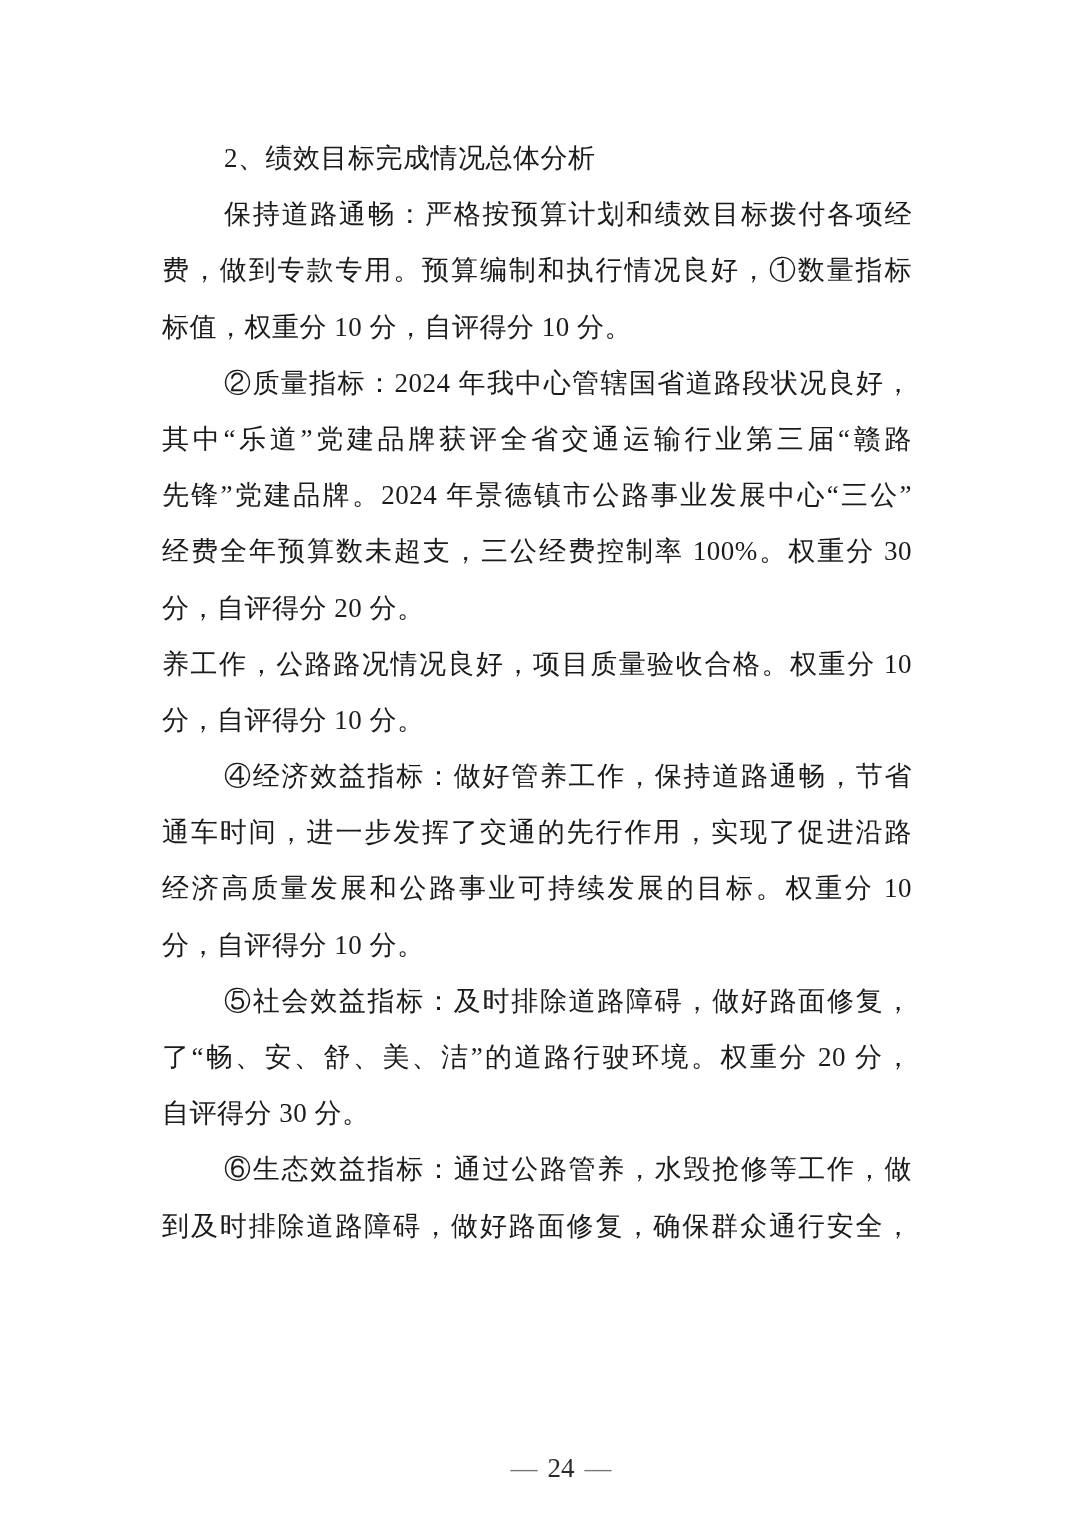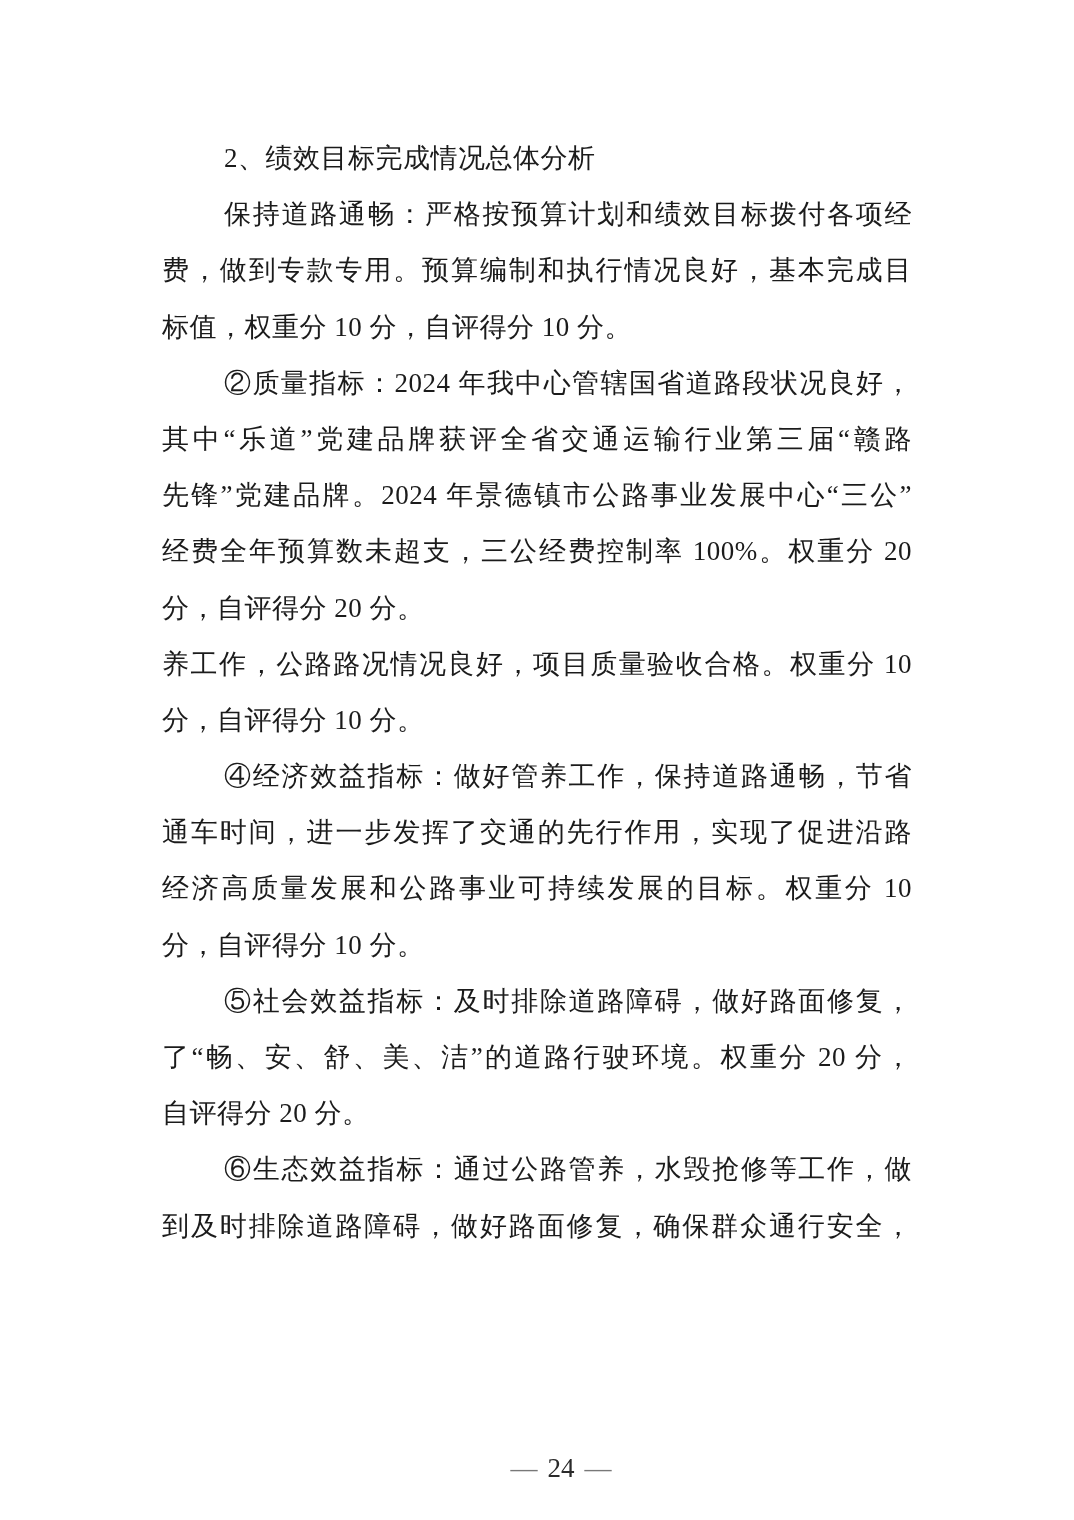--- a/index.html
+++ b/index.html
@@ -55,35 +55,35 @@
     margin: 0 10px;
   }
 </style>
 </head>
 <body>
 
 <div class="page">
   <div class="text-block">
       <div class="line indent">2、绩效目标完成情况总体分析</div>
       <div class="line fill indent">保持道路通畅：严格按预算计划和绩效目标拨付各项经</div>
-      <div class="line fill">费，做到专款专用。预算编制和执行情况良好，基本完成目</div>
+      <div class="line fill">费，做到专款专用。预算编制和执行情况良好，①数量指标</div>
       <div class="line">标值，权重分 10 分，自评得分 10 分。</div>
       <div class="line fill indent">②质量指标：2024 年我中心管辖国省道路段状况良好，</div>
       <div class="line fill">其中“乐道”党建品牌获评全省交通运输行业第三届“赣路</div>
       <div class="line fill">先锋”党建品牌。2024 年景德镇市公路事业发展中心“三公”</div>
-      <div class="line fill">经费全年预算数未超支，三公经费控制率 100%。权重分 20</div>
+      <div class="line fill">经费全年预算数未超支，三公经费控制率 100%。权重分 30</div>
       <div class="line">分，自评得分 20 分。</div>
       <div class="line fill">养工作，公路路况情况良好，项目质量验收合格。权重分 10</div>
       <div class="line">分，自评得分 10 分。</div>
       <div class="line fill indent">④经济效益指标：做好管养工作，保持道路通畅，节省</div>
       <div class="line fill">通车时间，进一步发挥了交通的先行作用，实现了促进沿路</div>
       <div class="line fill">经济高质量发展和公路事业可持续发展的目标。权重分 10</div>
       <div class="line">分，自评得分 10 分。</div>
       <div class="line fill indent">⑤社会效益指标：及时排除道路障碍，做好路面修复，</div>
       <div class="line fill">了“畅、安、舒、美、洁”的道路行驶环境。权重分 20 分，</div>
-      <div class="line">自评得分 20 分。</div>
+      <div class="line">自评得分 30 分。</div>
       <div class="line fill indent">⑥生态效益指标：通过公路管养，水毁抢修等工作，做</div>
       <div class="line fill">到及时排除道路障碍，做好路面修复，确保群众通行安全，</div>
     </div>
   <div class="page-num">
     <span class="dash">—</span><span>24</span><span class="dash">—</span>
   </div>
 </div>
 
 </body></html>

